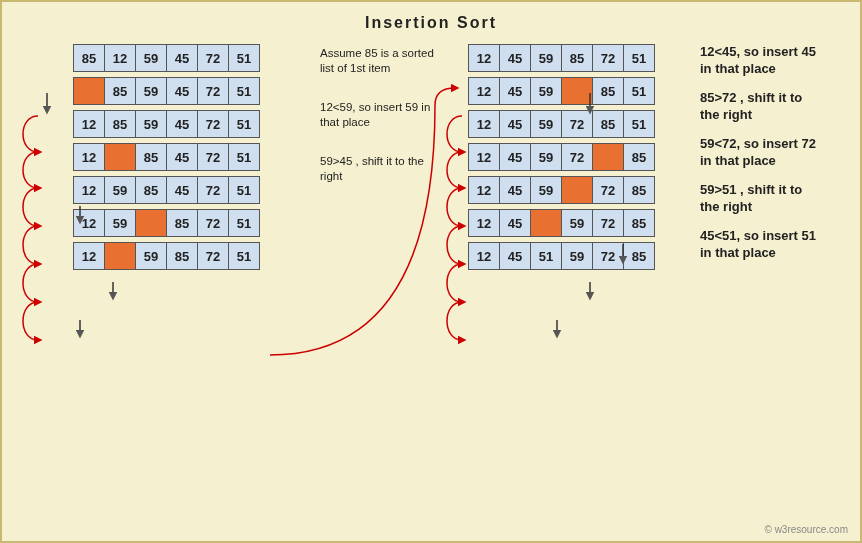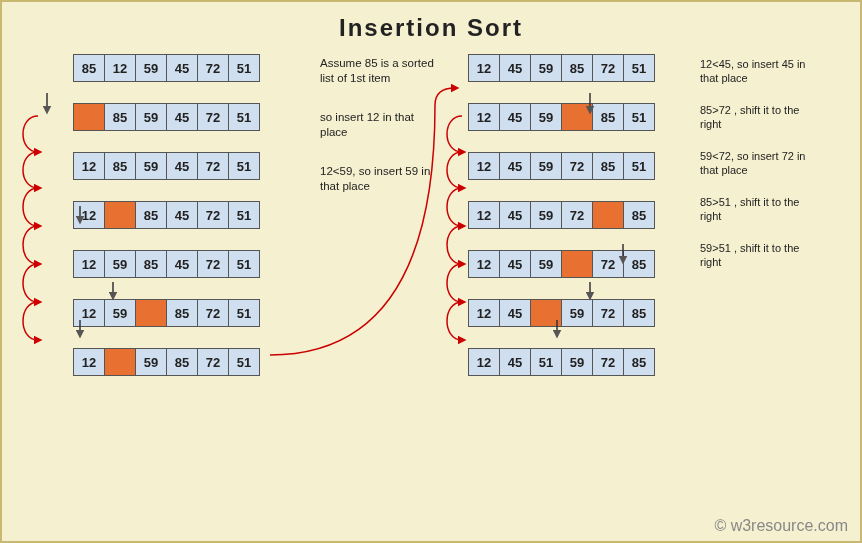--- a/index.html
+++ b/index.html
@@ -12,32 +12,32 @@
     }
     .main-container {
       width: 862px;
       height: 543px;
       background: #f5f0d0;
       border: 2px solid #c8b870;
       position: relative;
     }
     .title {
       text-align: center;
-      font-size: 24px;
+      font-size: 16px;
       font-weight: bold;
       padding: 12px 0 8px 0;
       color: #222;
       letter-spacing: 2px;
     }
     
     .array-row {
       display: flex;
       flex-direction: row;
       align-items: center;
-      margin-bottom: 16px;
+      margin-bottom: 0;
       padding-left: 33px;
     }
     .cell {
       width: 32px;
       height: 28px;
       border: 1.5px solid #555;
       background: #d0dff0;
       display: flex;
       align-items: center;
       justify-content: center;
@@ -87,34 +87,35 @@
       padding-top: 4px;
       width: 260px;
     }
     .right-labels {
       display: flex;
       flex-direction: column;
       width: 115px;
       padding-top: 4px;
     }
     .right-label {
-      font-size: 11px;
+      font-size: 13px;
       color: #222;
       line-height: 1.3;
       margin-bottom: 12px;
       height: 34px;
       display: flex;
       align-items: center;
+      font-weight: bold;
     }
 
     .watermark {
       position: absolute;
       bottom: 6px;
       right: 12px;
-      font-size: 16px;
+      font-size: 10px;
       color: #888;
     }
 
     
     .arrows-svg {
       position: absolute;
       top: 0;
       left: 0;
       width: 862px;
       height: 543px;
@@ -202,22 +203,22 @@
             <div class="cell">59</div>
             <div class="cell">85</div>
             <div class="cell">72</div>
             <div class="cell">51</div>
           </div>
         </div>
       </div>
 
     <div class="middle-labels" style="width:115px;">
     <div class="mid-label">Assume 85 is a sorted list of 1st item</div>
-        <div class="mid-label">so insert 12 in that place</div>
         <div class="mid-label">12&lt;59, so insert 59 in that place</div>
+        <div class="mid-label">59&gt;45 , shift it to the right</div>
       </div>
 
     <div class="right-panel" style="width:265px;">
     <div style="display: flex; align-items: center; margin-bottom: 5px;">
           <div class="array-row">
             <div class="cell">12</div>
             <div class="cell">45</div>
             <div class="cell">59</div>
             <div class="cell">85</div>
             <div class="cell">72</div>
@@ -283,22 +284,22 @@
             <div class="cell">72</div>
             <div class="cell">85</div>
           </div>
         </div>
       </div>
 
     <div class="right-labels" style="width:120px;">
     <div class="right-label">12&lt;45, so insert 45 in that place</div>
         <div class="right-label">85&gt;72 , shift it to the right</div>
         <div class="right-label">59&lt;72, so insert 72 in that place</div>
-        <div class="right-label">85&gt;51 , shift it to the right</div>
         <div class="right-label">59&gt;51 , shift it to the right</div>
+        <div class="right-label">45&lt;51, so insert 51 in that place</div>
       </div>
   </div>
 
   <div class="watermark">© w3resource.com</div>
 </div>
 
 <svg class="arrows-svg" xmlns="http://www.w3.org/2000/svg">
   <defs>
     <marker id="arrowRed" markerWidth="6" markerHeight="6" refX="3" refY="3" orient="auto">
       <path d="M0,0 L0,6 L6,3 z" fill="#c00"></path>

